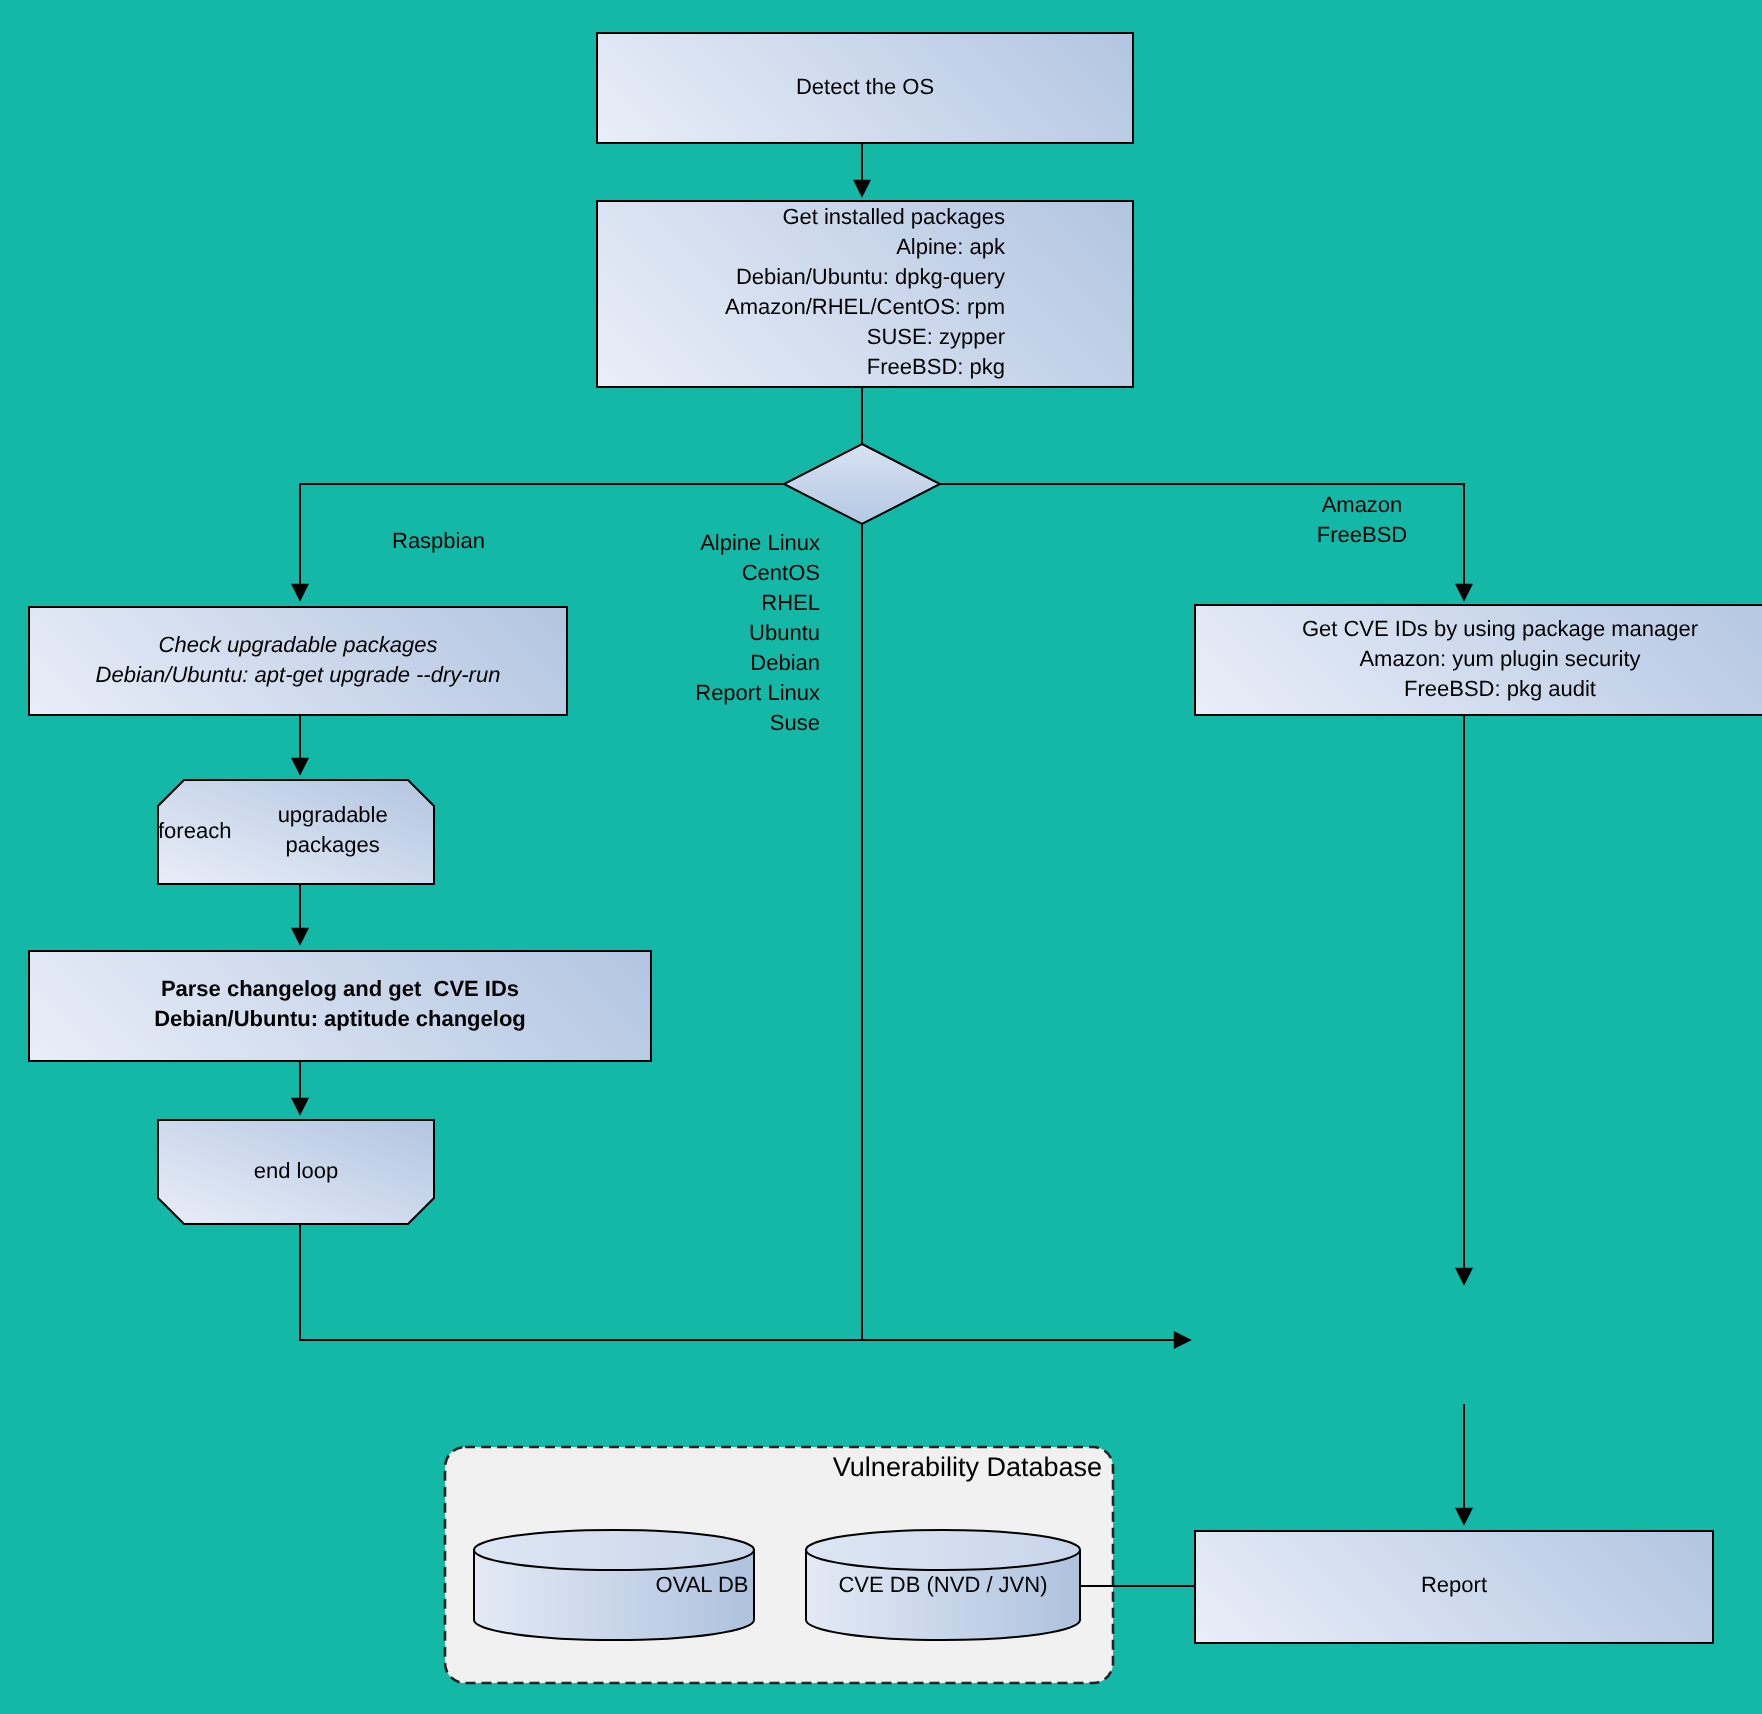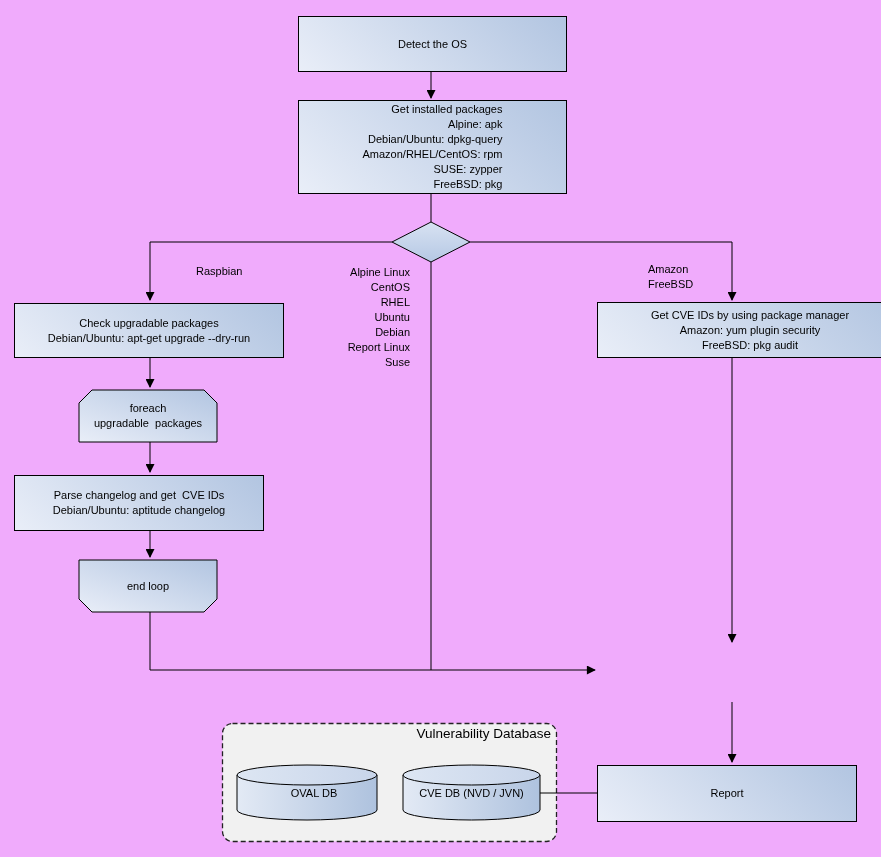--- a/index.html
+++ b/index.html
@@ -1,32 +1,32 @@
 <!DOCTYPE html>
 <html><head>
 <meta charset="utf-8">
 <style>
   html,body { margin:0; padding:0; background:#ffffff; }
   .stage {
     position:relative; width:881px; height:857px; overflow:hidden;
-    background:#f0abfc; color:#000;
+    background:#14b8a6; color:#000;
     font-family:"Liberation Sans","DejaVu Sans",sans-serif;
   }
   .layer { position:absolute; left:0; top:0; }
   .node {
     position:absolute; box-sizing:border-box;
     border:1px solid #000;
     background:linear-gradient(45deg,#e9eef8 0%,#b2c5e1 100%);
     display:flex; flex-direction:column; align-items:center; justify-content:center;
     text-align:center; font-size:11px; line-height:15px; color:#000;
   }
   .line { white-space:pre-wrap; }
   .right-block { text-align:right; }
   .shape-label {
-    position:absolute; display:flex; flex-direction:column;
+    position:absolute; display:flex; flex-direction:row;
     align-items:center; justify-content:center; text-align:center;
     font-size:11px; line-height:15px; color:#000;
   }
   .edge-label {
     position:absolute; font-size:11px; line-height:15px; color:#000;
   }
   .db-title {
     position:absolute; left:222px; top:726px; width:329px;
     text-align:right; font-size:13.5px; color:#000; padding-right:2px;
   }
@@ -105,31 +105,31 @@
     <div class="right-block">
       <div class="line">Get installed packages</div>
       <div class="line">Alpine: apk</div>
       <div class="line">Debian/Ubuntu: dpkg-query</div>
       <div class="line">Amazon/RHEL/CentOS: rpm</div>
       <div class="line">SUSE: zypper</div>
       <div class="line">FreeBSD: pkg</div>
     </div>
   </div>
 
-  <div class="node" style="left:14px; top:303px; width:270px; height:55px;">
+  <div class="node" style="left:14px; top:303px; width:270px; height:55px;font-style:italic;">
     <div class="line">Check upgradable packages</div>
     <div class="line">Debian/Ubuntu: apt-get upgrade --dry-run</div>
   </div>
 
   <div class="shape-label" style="left:79px; top:390px; width:138px; height:52px;">
     <div class="line">foreach</div>
     <div class="line">upgradable  packages</div>
   </div>
 
-  <div class="node" style="left:14px; top:475px; width:250px; height:56px;">
+  <div class="node" style="left:14px; top:475px; width:312px; height:56px;font-weight:bold;">
     <div class="line">Parse changelog and get  CVE IDs</div>
     <div class="line">Debian/Ubuntu: aptitude changelog</div>
   </div>
 
   <div class="shape-label" style="left:79px; top:560px; width:138px; height:52px;">
     <div class="line">end loop</div>
   </div>
 
   <div class="node" style="left:597px; top:302px; width:306px; height:56px;">
     <div class="line">Get CVE IDs by using package manager</div>
@@ -149,24 +149,24 @@
   <div class="edge-label" style="right:471px; top:265px; text-align:right;margin-left:12px;">
     <div class="line">Alpine Linux</div>
     <div class="line">CentOS</div>
     <div class="line">RHEL</div>
     <div class="line">Ubuntu</div>
     <div class="line">Debian</div>
     <div class="line">Report Linux</div>
     <div class="line">Suse</div>
   </div>
 
-  <div class="edge-label" style="left:648px; top:246px; width:66px; text-align:left;margin-top:16px;">
+  <div class="edge-label" style="left:648px; top:246px; width:66px; text-align:center;">
     <div class="line">Amazon</div>
     <div class="line">FreeBSD</div>
   </div>
 
   <div class="db-title">Vulnerability Database</div>
 
-  <div class="db-label" style="left:237px; top:775px; width:154px; height:35px;">OVAL DB</div>
+  <div class="db-label" style="left:237px; top:775px; width:154px; height:35px;padding-left:37px;">OVAL DB</div>
 
   <div class="db-label" style="left:403px; top:775px; width:137px; height:35px;">CVE DB (NVD / JVN)</div>
 
 </div>
 
 </body></html>

